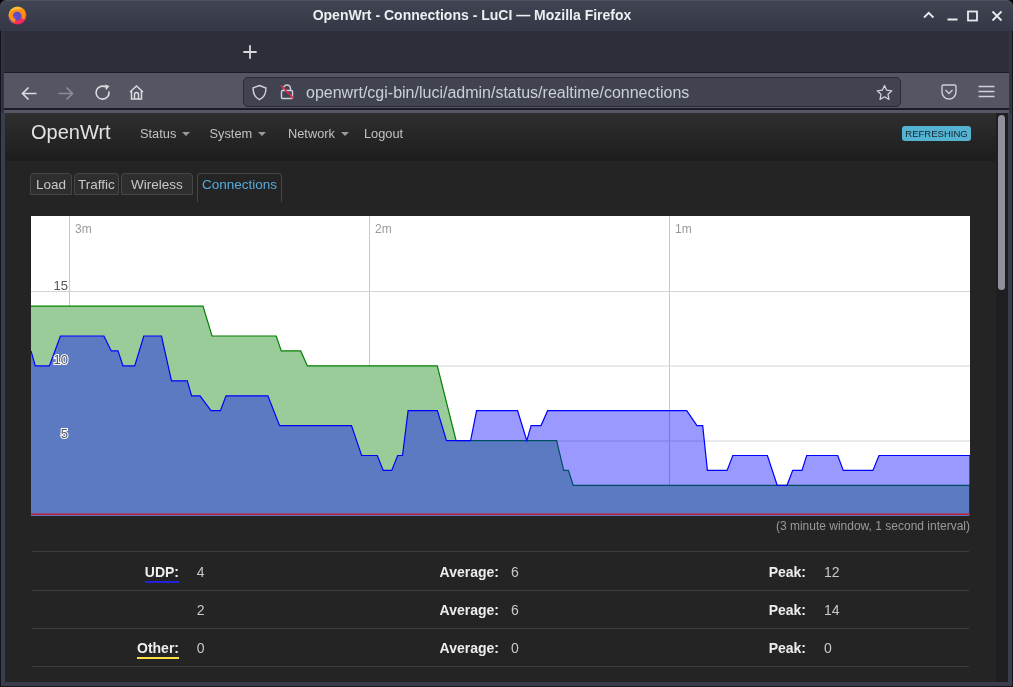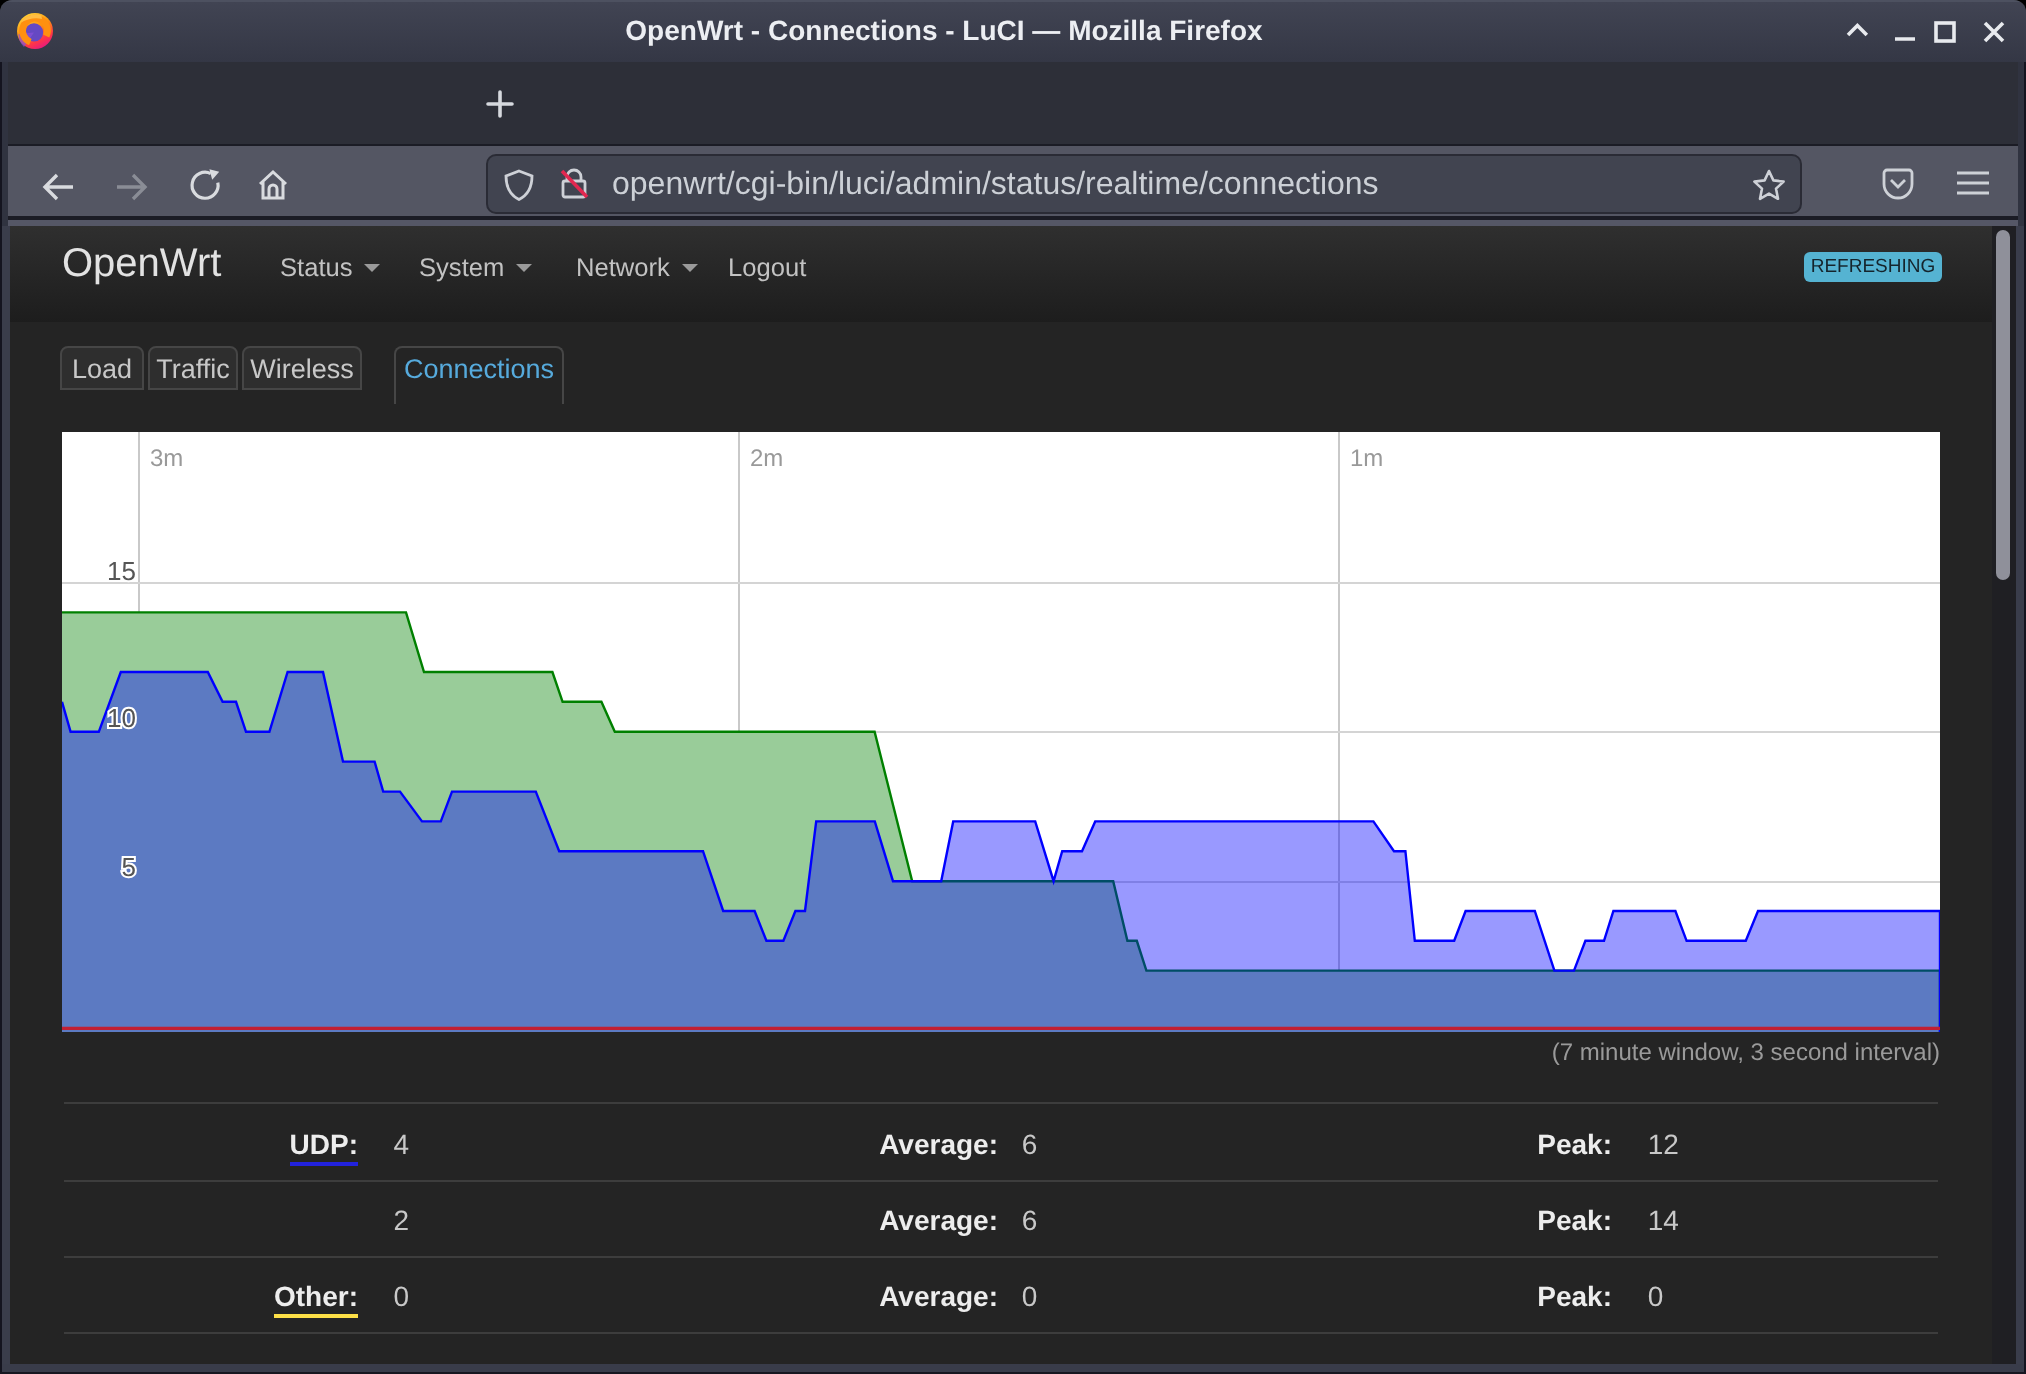--- a/index.html
+++ b/index.html
@@ -160,21 +160,21 @@
     <div id="pagehead" class="abs"></div>
     <div id="brand" class="abs">OpenWrt</div>
     <div class="navitem abs" style="left:135px">Status<span class="caret"></span></div>
     <div class="navitem abs" style="left:204.5px">System<span class="caret"></span></div>
     <div class="navitem abs" style="left:283px">Network<span class="caret"></span></div>
     <div class="navitem abs" style="left:359px">Logout</div>
     <div id="badge" class="abs">REFRESHING</div>
 
     <div class="ltab abs" style="left:25px;width:42px">Load</div>
     <div class="ltab abs" style="left:69px;width:45px">Traffic</div>
-    <div class="ltab abs" style="left:116px;width:60px">Wireless</div>
+    <div class="ltab abs" style="left:116px;width:72px">Wireless</div>
     <div id="ltab4" class="abs" style="left:192px;width:85px">Connections</div>
 
     <div id="chart" class="abs">
       <svg width="939" height="300" viewBox="0 0 939 300">
         <line x1="38.5" y1="0" x2="38.5" y2="300" stroke="#c9c9c9"></line>
         <line x1="338.5" y1="0" x2="338.5" y2="300" stroke="#c9c9c9"></line>
         <line x1="638.5" y1="0" x2="638.5" y2="300" stroke="#c9c9c9"></line>
         <line x1="0" y1="75.5" x2="939" y2="75.5" stroke="#d4d4d4"></line>
         <line x1="0" y1="150" x2="939" y2="150" stroke="#d4d4d4"></line>
         <line x1="0" y1="225" x2="939" y2="225" stroke="#d4d4d4"></line>
@@ -186,21 +186,21 @@
         <path d="M 0 134.9 L 4.3 149.9 L 18.4 149.9 L 29.4 120 L 72.9 120 L 80.3 134.9 L 87 134.9 L 92 149.9 L 103.7 149.9 L 112.8 120 L 130.5 120 L 140.5 164.8 L 156.3 164.8 L 160.6 179.8 L 169 179.8 L 180 194.7 L 189.4 194.7 L 195 179.8 L 236.9 179.8 L 248.6 209.6 L 320.5 209.6 L 330.6 239.5 L 346.3 239.5 L 352.2 254.4 L 360.7 254.4 L 366.7 239.5 L 371.5 239.5 L 377.1 194.7 L 406.4 194.7 L 415.5 224.6 L 439.6 224.6 L 445.6 194.7 L 486.6 194.7 L 495.8 224.6 L 500.1 209.6 L 510 209.6 L 516.6 194.7 L 655.7 194.7 L 666 209.6 L 671.7 209.6 L 676.4 254.4 L 696.1 254.4 L 701.8 239.5 L 736.4 239.5 L 746.2 269.3 L 756 269.3 L 761.7 254.4 L 771 254.4 L 775.7 239.5 L 806.7 239.5 L 812.3 254.4 L 841.9 254.4 L 848 239.5 L 939 239.5 L 939 300 L 0 300 Z" fill="rgba(0,0,255,0.4)"></path>
         <path d="M 0 134.9 L 4.3 149.9 L 18.4 149.9 L 29.4 120 L 72.9 120 L 80.3 134.9 L 87 134.9 L 92 149.9 L 103.7 149.9 L 112.8 120 L 130.5 120 L 140.5 164.8 L 156.3 164.8 L 160.6 179.8 L 169 179.8 L 180 194.7 L 189.4 194.7 L 195 179.8 L 236.9 179.8 L 248.6 209.6 L 320.5 209.6 L 330.6 239.5 L 346.3 239.5 L 352.2 254.4 L 360.7 254.4 L 366.7 239.5 L 371.5 239.5 L 377.1 194.7 L 406.4 194.7 L 415.5 224.6 L 439.6 224.6 L 445.6 194.7 L 486.6 194.7 L 495.8 224.6 L 500.1 209.6 L 510 209.6 L 516.6 194.7 L 655.7 194.7 L 666 209.6 L 671.7 209.6 L 676.4 254.4 L 696.1 254.4 L 701.8 239.5 L 736.4 239.5 L 746.2 269.3 L 756 269.3 L 761.7 254.4 L 771 254.4 L 775.7 239.5 L 806.7 239.5 L 812.3 254.4 L 841.9 254.4 L 848 239.5 L 939 239.5 L 939 300" fill="none" stroke="#0000ff" stroke-width="1.2"></path>
         <line x1="0" y1="298.2" x2="939" y2="298.2" stroke="#c21f33" stroke-width="1.6"></line>
         <g font-size="13" fill="#555" stroke="#ffffff" stroke-width="2" paint-order="stroke" font-weight="normal">
           <text x="37" y="74" text-anchor="end">15</text>
           <text x="37" y="147.5" text-anchor="end">10</text>
           <text x="37" y="221.8" text-anchor="end">5</text>
         </g>
       </svg>
     </div>
-    <div id="caption" class="abs">(7 minute window, 3 second interval)</div>
+    <div id="caption" class="abs">(3 minute window, 1 second interval)</div>
 
     <div class="sep abs" style="top:438px"></div>
     <div class="sep abs" style="top:477px"></div>
     <div class="sep abs" style="top:515px"></div>
     <div class="sep abs" style="top:553px"></div>
 
     <div class="trow tlbl u-blue abs" style="left:54px;top:440px;width:120px"><span>UDP:</span></div>
     <div class="trow tval abs" style="left:191.7px;top:440px;width:60px">4</div>
     <div class="trow tlbl abs" style="left:374px;top:440px;width:120px"><span>Average:</span></div>
     <div class="trow tval abs" style="left:505.9px;top:440px;width:60px">6</div>

